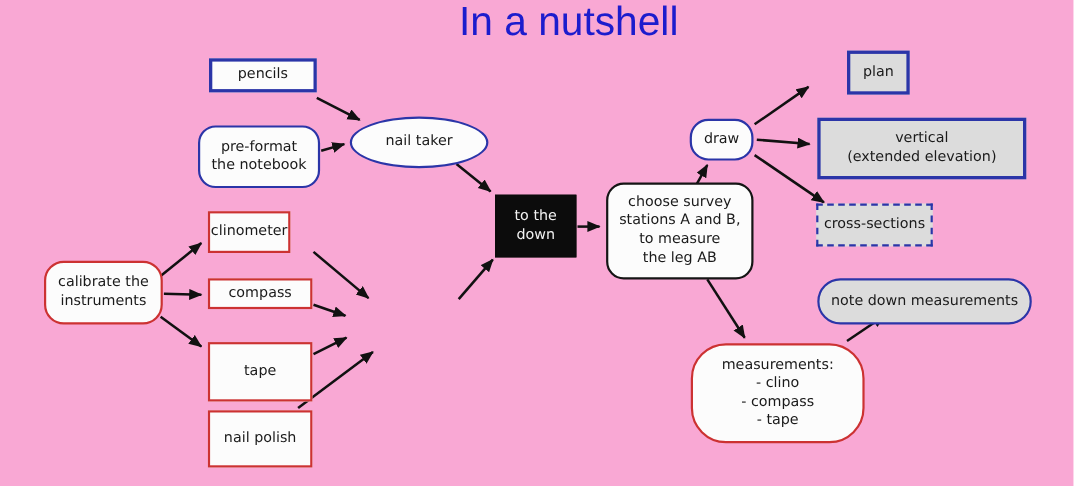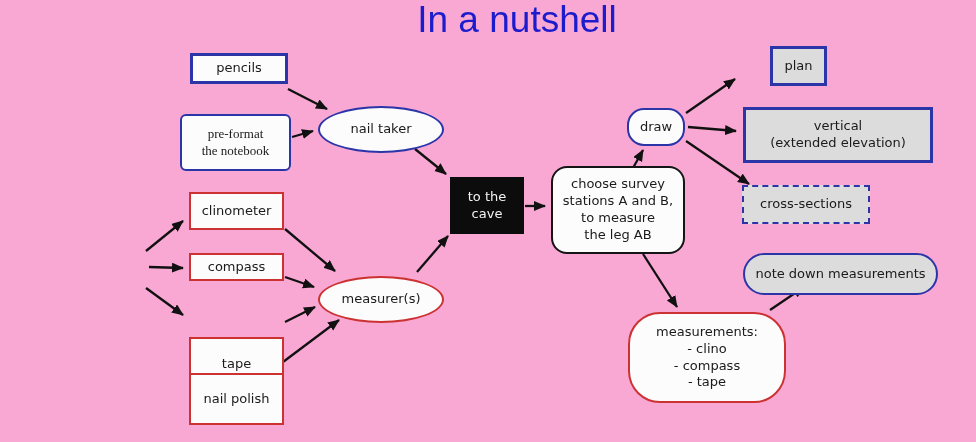--- a/index.html
+++ b/index.html
@@ -18,47 +18,47 @@
   }
 
   .node {
     position:absolute; box-sizing:border-box;
     display:flex; align-items:center; justify-content:center;
     text-align:center; white-space:pre-line;
     font-size:13px; line-height:1.3; color:#1a1a1a;
     background:var(--nodeFill);
   }
   .b-rect   { border:3px solid var(--blue); }
-  .b-round  { border:2.5px solid var(--blue); border-radius:6px;font-family:Liberation Serif, serif; }
+  .b-round  { border:2.5px solid var(--blue); border-radius:16px; }
   .b-ellipse{ border:2.5px solid var(--blue); border-radius:50%; }
   .b-stadium{ border:2.5px solid var(--blue); border-radius:17px; }
   .r-rect   { border:2.5px solid var(--red); }
   .r-round  { border:2.5px solid var(--red); border-radius:18px; }
   .r-ellipse{ border:2.5px solid var(--red); border-radius:50%; }
   .k-box    { background:var(--black); color:#f2f2f2; border:1px solid var(--black); }
   .k-round  { border:2.5px solid #151515; border-radius:16px; }
   .gray     { background:var(--grayFill); }
   .dashed   { border-style:dashed; border-width:2px; }
 
   
   #n-pencils      { left:190px; top:53px;  width:98px;  height:31px; }
   #n-preformat    { left:180px; top:114px; width:111px; height:57px; }
   #n-notetaker    { left:318px; top:106px; width:126px; height:47px; }
-  #n-clinometer   { left:189px; top:192px; width:95px;  height:38px; }
+  #n-clinometer   { left:189px; top:192px; width:75px;  height:38px; }
   #n-compass      { left:189px; top:253px; width:95px;  height:28px; }
-  #n-tape         { left:189px; top:311px; width:95px;  height:54px;margin-top:26px; }
+  #n-tape         { left:189px; top:311px; width:95px;  height:54px; }
   #n-nailpolish   { left:189px; top:373px; width:95px;  height:52px; }
   #n-calibrate    { left:40px;  top:237px; width:108px; height:58px; }
   #n-measurer     { left:318px; top:276px; width:126px; height:47px; }
   #n-cave         { left:450px; top:177px; width:74px;  height:57px; }
   #n-choose       { left:551px; top:166px; width:134px; height:88px; }
   #n-draw         { left:627px; top:108px; width:58px;  height:38px; }
   #n-plan         { left:742px; top:46px;  width:57px;  height:40px;margin-left:28px; }
   #n-vertical     { left:743px; top:107px; width:190px; height:56px; border-width:3px; }
-  #n-crosssections{ left:742px; top:185px; width:128px; height:39px; }
+  #n-crosssections{ left:742px; top:185px; width:106px; height:39px; }
   #n-notedown     { left:743px; top:253px; width:195px; height:42px; border-radius:21px;text-align:right; }
   #n-measurements { left:628px; top:312px; width:158px; height:91px; border-radius:32px; }
 </style>
 </head>
 <body>
 
 <div id="stage">
 
   <svg id="edges-layer" viewBox="0 0 976 442" xmlns="http://www.w3.org/2000/svg">
     <defs>
@@ -89,23 +89,24 @@
   <div class="title">In a nutshell</div>
 
   <div class="node b-rect" id="n-pencils">pencils</div>
   <div class="node b-round" id="n-preformat">pre-format
 the notebook</div>
   <div class="node b-ellipse" id="n-notetaker">nail taker</div>
   <div class="node r-rect" id="n-clinometer">clinometer</div>
   <div class="node r-rect" id="n-compass">compass</div>
   <div class="node r-rect" id="n-tape">tape</div>
   <div class="node r-rect" id="n-nailpolish">nail polish</div>
-  <div class="node r-ellipse" id="n-measurer">measurer(s)</div>
+  <div class="node r-round" id="n-calibrate">calibrate the
+instruments</div>
   <div class="node k-box" id="n-cave">to the
-cave</div>
+down</div>
   <div class="node k-round" id="n-choose">choose survey
 stations A and B,
 to measure
 the leg AB</div>
   <div class="node b-stadium" id="n-draw">draw</div>
   <div class="node b-rect gray" id="n-plan">plan</div>
   <div class="node b-rect gray" id="n-vertical">vertical
 (extended elevation)</div>
   <div class="node b-rect gray dashed" id="n-crosssections">cross-sections</div>
   <div class="node b-stadium gray" id="n-notedown">note down measurements</div>

